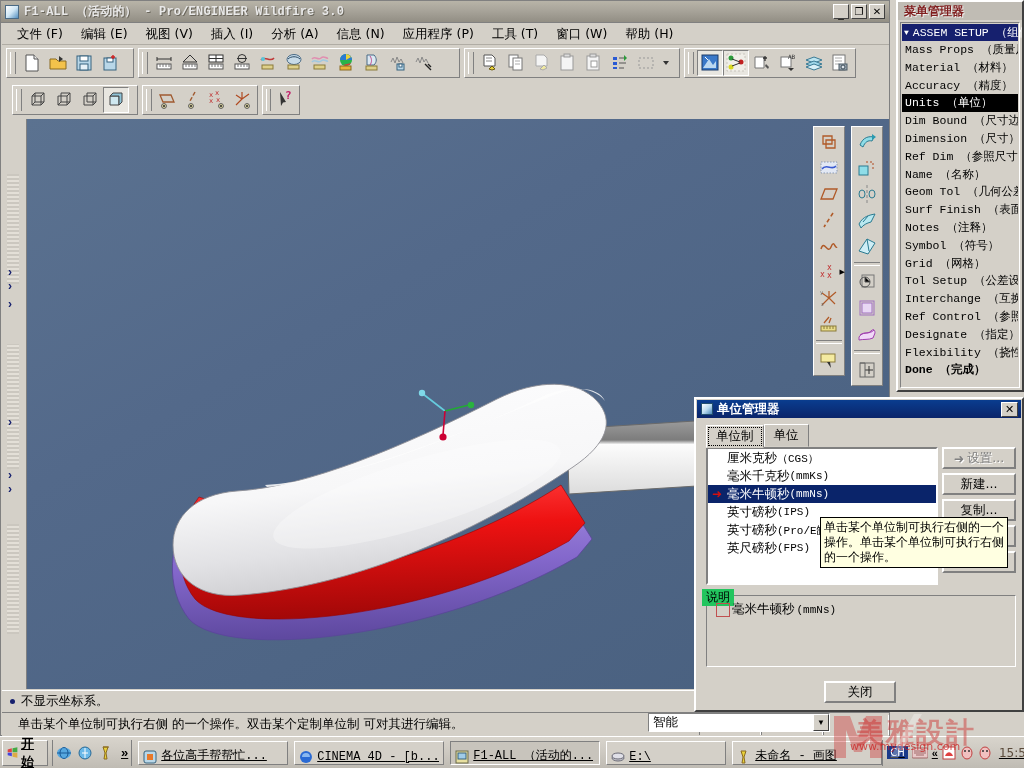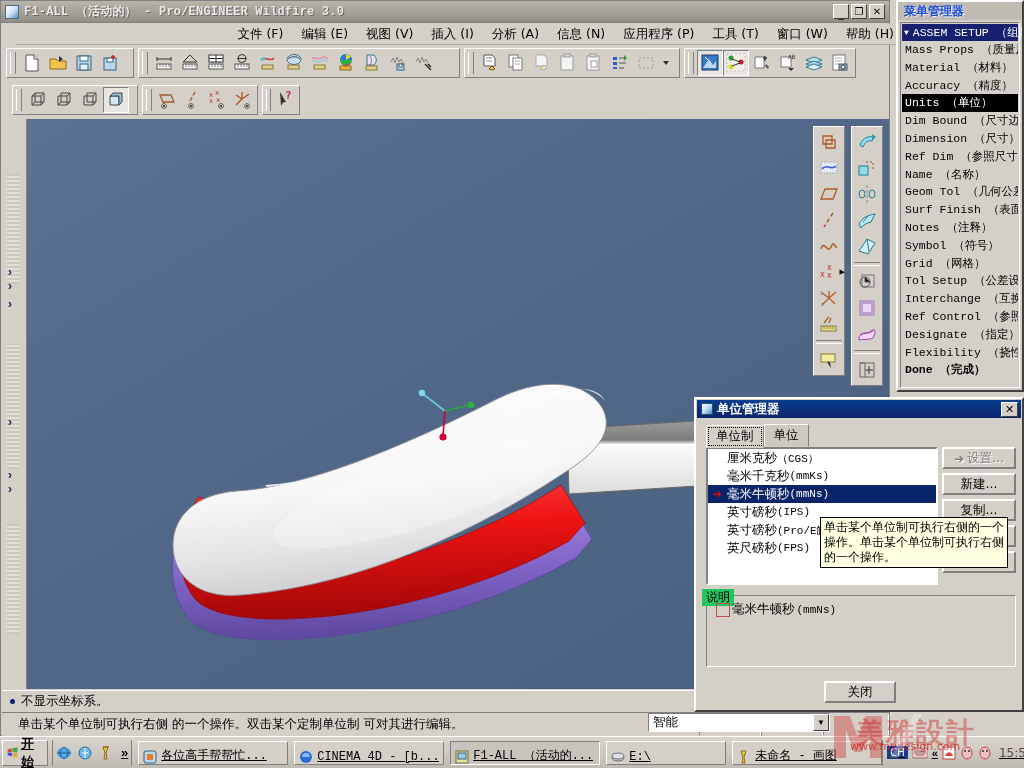--- a/index.html
+++ b/index.html
@@ -25,22 +25,22 @@
   #title-icon{width:14px;height:14px;margin-left:4px;margin-right:5px;
     background:linear-gradient(135deg,#fff 0%,#cfe6f5 50%,#5590c0 100%);
     border:1px solid #4a6a85;box-sizing:border-box;}
   #title-text{font-family:"Liberation Mono","DejaVu Sans Mono",monospace;font-size:12px;font-weight:bold;color:#e8e8e8;
     text-shadow:1px 1px 0 #6a665c;letter-spacing:.2px;white-space:nowrap;}
   .tb-btns{margin-left:auto;display:flex;gap:2px;margin-right:4px;}
   .tb-btn{width:16px;height:15px;background:#d4d0c8;border:1px solid;border-color:#fff #404040 #404040 #fff;
     font-size:10px;line-height:13px;text-align:center;color:#000;box-sizing:border-box;}
 
   
-  #menu-bar{left:15px;top:23px;width:887px;height:21px;background:#d4d0c8;display:flex;align-items:center;
-    border-bottom:1px solid #b0aca4;padding-left:6px;box-sizing:border-box;justify-content:flex-end;}
+  #menu-bar{left:1px;top:23px;width:887px;height:21px;background:#d4d0c8;display:flex;align-items:center;
+    border-bottom:1px solid #b0aca4;padding-left:6px;box-sizing:border-box;}
   .menu-item{padding:2px 9px;white-space:nowrap;color:#000;font-size:12.5px;font-family:"DejaVu Sans",sans-serif;}
 
   
   .toolbar-row{position:absolute;left:1px;background:#d4d0c8;height:34px;width:887px;}
   .tbgroup{position:absolute;top:2px;height:30px;border:1px solid;border-color:#fff #808080 #808080 #fff;
     background:#d4d0c8;box-sizing:border-box;display:flex;align-items:center;padding:0 2px;}
   .grip{width:4px;height:22px;border-left:1px solid #fff;border-right:1px solid #808080;margin:0 3px 0 1px;}
   .tbtn{width:26px;height:26px;display:flex;align-items:center;justify-content:center;box-sizing:border-box;border:1px solid transparent;}
   .tbtn.active{border-color:#808080 #fff #fff #808080;background:#e8e6e0;}
 
@@ -75,21 +75,21 @@
   
   #smart-combo{left:648px;top:713px;width:182px;height:19px;background:#fff;border:1px solid;
     border-color:#808080 #fff #fff #808080;box-sizing:border-box;display:flex;align-items:center;}
   #smart-combo span{padding-left:4px;font-size:12.5px;font-family:"DejaVu Sans",sans-serif;}
   #smart-arrow{margin-left:auto;width:16px;height:17px;background:#d4d0c8;border:1px solid;
      border-color:#fff #404040 #404040 #fff;display:flex;align-items:center;justify-content:center;font-size:8px;box-sizing:border-box;}
 
   
   #menu-manager{left:896px;top:0px;width:128px;height:392px;background:#d4d0c8;
      border:2px solid;border-color:#fff #404040 #404040 #fff;box-sizing:border-box;overflow:hidden;}
-  #mm-title{height:17px;background:#c0bcb4;color:#1d4ed8;font-weight:bold;font-size:12px;padding:1px 0 0 6px;
+  #mm-title{height:17px;background:#c0bcb4;color:#7f1d1d;font-weight:bold;font-size:12px;padding:1px 0 0 6px;
      font-family:"DejaVu Sans",sans-serif;text-shadow:1px 1px 0 #efefef;}
   #mm-body{margin:2px;border:1px solid;border-color:#808080 #fff #fff #808080;height:366px;box-sizing:border-box;background:#d4d0c8;padding:1px;}
   #mm-header{background:#16206e;color:#fff;font-family:"Liberation Mono","DejaVu Sans Mono",monospace;font-size:11.5px;
      padding:1px 2px;white-space:nowrap;display:flex;align-items:center;gap:4px;}
   .mm-item{font-family:"Liberation Mono","DejaVu Sans Mono",monospace;font-size:11.5px;color:#000;
      padding:0 3px;white-space:nowrap;line-height:17.8px;height:17.8px;overflow:hidden;}
   .mm-item.sel{background:#000;color:#fff;}
   .mm-item.done{font-weight:bold;}
 
   

